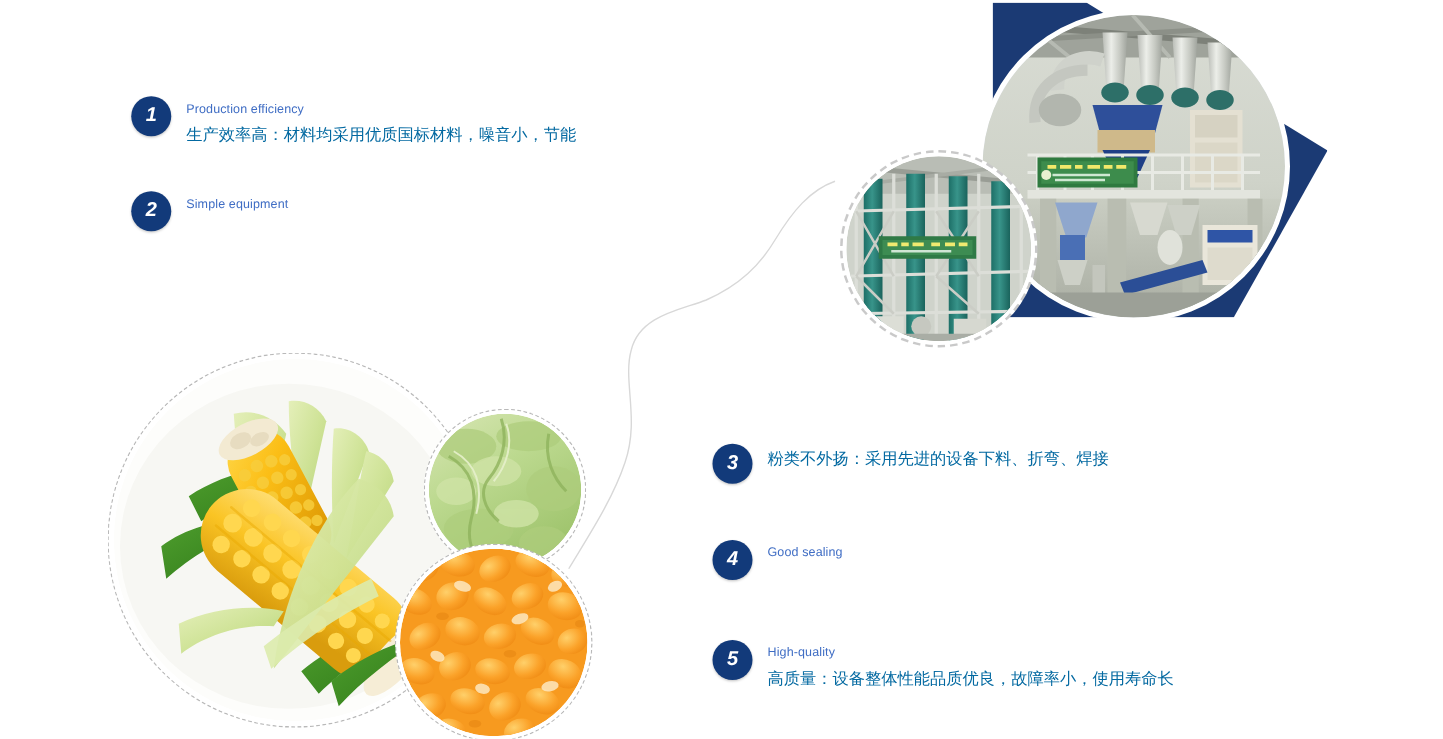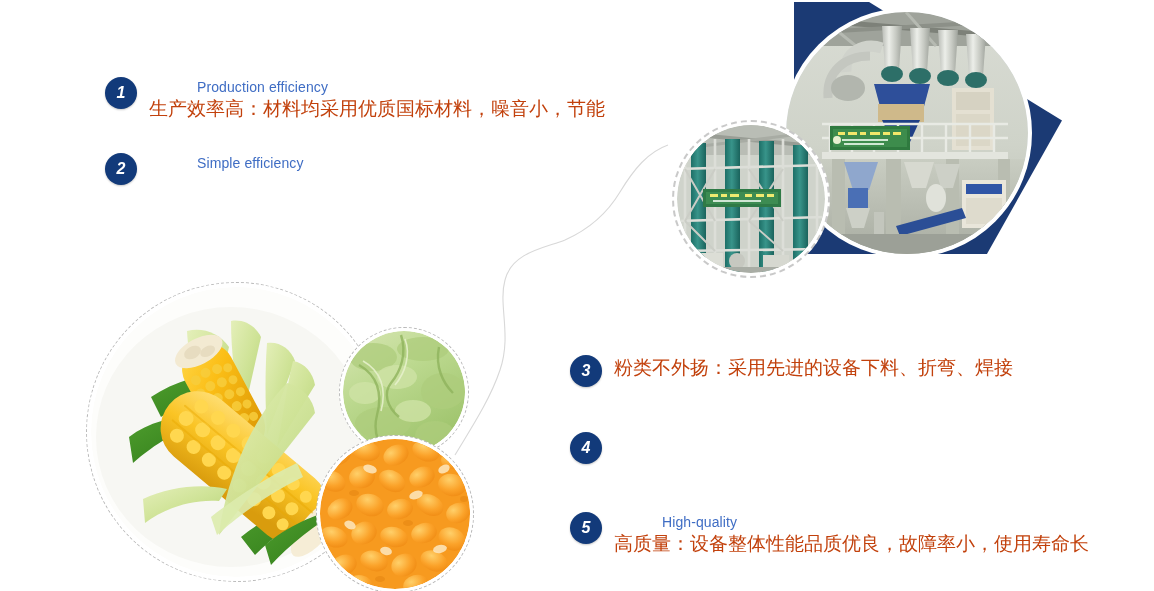--- a/index.html
+++ b/index.html
@@ -47,29 +47,28 @@
     flex: 0 0 auto;
     box-shadow: 0 1px 2px rgba(0,0,0,.22);
     user-select: none;
   }
   .feature-text {
     margin-left: 12px;
     padding-top: 1px;
   }
   .feature-title {
     color: #3f6dc4;
-    font-size: 14px;
+    font-size: 10px;
     line-height: 19px;
     letter-spacing: .1px;
     white-space: nowrap;
-    margin-left: 48px;
   }
   .feature-desc {
-    color: #c2410c;
-    font-size: 19px;
+    color: #0369a1;
+    font-size: 13px;
     line-height: 21px;
     margin-top: 1px;
     white-space: nowrap;
     font-family: "DejaVu Sans", "Liberation Sans", sans-serif;
   }
 
   
   #row-1 { left: 105px; top: 77px; }
   #row-2 { left: 105px; top: 153px; }
   
@@ -560,34 +559,35 @@
     <div class="badge">1</div>
     <div class="feature-text">
       <div class="feature-title">Production efficiency</div>
       <div class="feature-desc">生产效率高：材料均采用优质国标材料，噪音小，节能</div>
     </div>
   </div>
 
   <div class="feature-row" id="row-2">
     <div class="badge">2</div>
     <div class="feature-text">
-      <div class="feature-title">Simple efficiency</div>
+      <div class="feature-title">Simple equipment</div>
     </div>
   </div>
 
   <div class="feature-row" id="row-3">
     <div class="badge">3</div>
     <div class="feature-text">
       <div class="feature-desc">粉类不外扬：采用先进的设备下料、折弯、焊接</div>
     </div>
   </div>
 
   <div class="feature-row" id="row-4">
     <div class="badge">4</div>
     <div class="feature-text">
+      <div class="feature-title">Good sealing</div>
     </div>
   </div>
 
   <div class="feature-row" id="row-5">
     <div class="badge">5</div>
     <div class="feature-text">
       <div class="feature-title">High-quality</div>
       <div class="feature-desc">高质量：设备整体性能品质优良，故障率小，使用寿命长</div>
     </div>
   </div>

